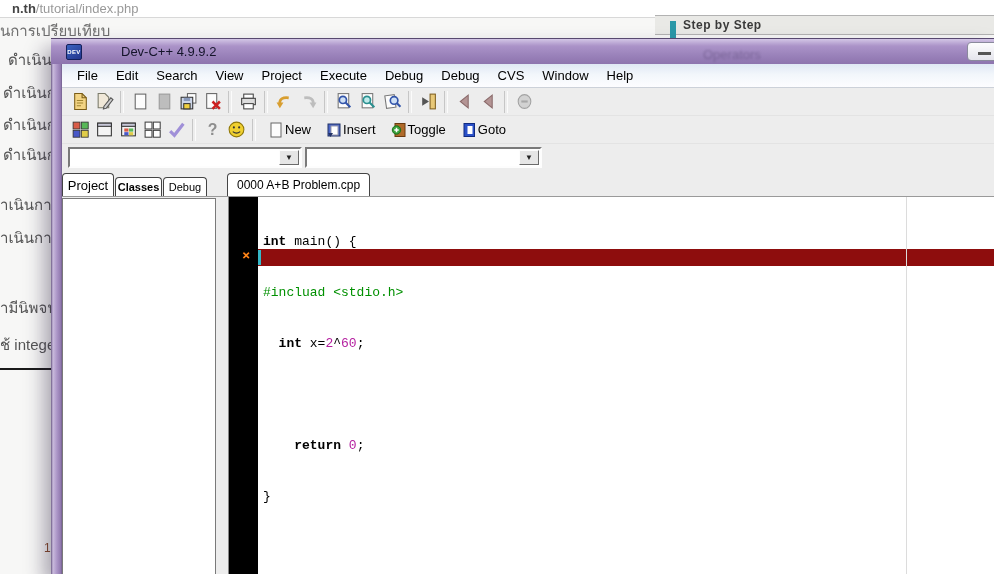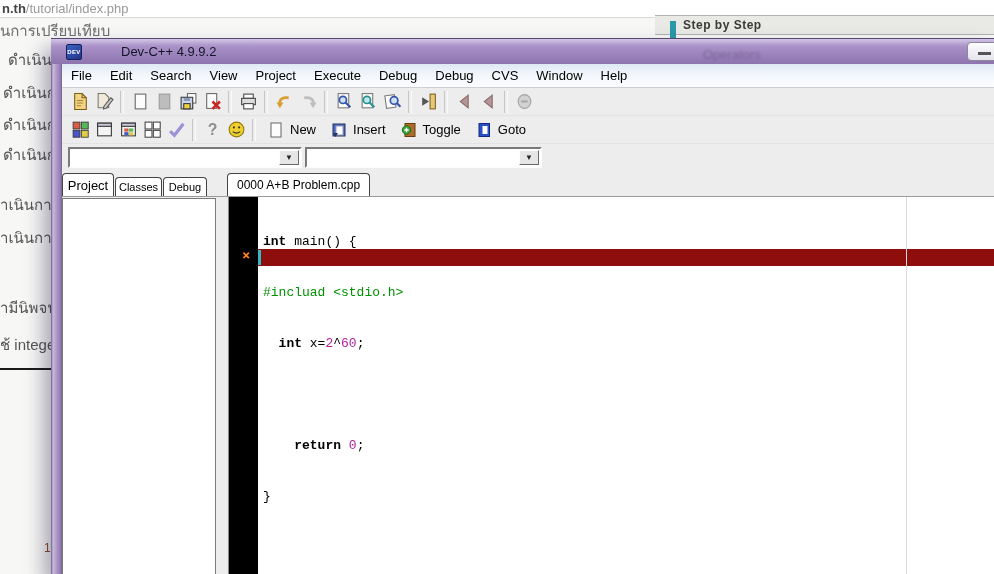--- a/index.html
+++ b/index.html
@@ -1,20 +1,20 @@
 <!DOCTYPE html>
 <html><head>
 <meta charset="utf-8">
 <style>
   html,body{margin:0;padding:0;background:#ffffff;font-family:"Liberation Sans",sans-serif;}
   #stage{position:relative;width:994px;height:574px;overflow:hidden;background:#fff;}
 
   
   .page-top{position:absolute;left:0;top:0;width:994px;height:17px;background:#fff;z-index:0;}
-  .url-line{position:absolute;left:2px;top:1px;font-size:13px;color:#999;z-index:1;white-space:nowrap;}
+  .url-line{position:absolute;left:12px;top:1px;font-size:13px;color:#999;z-index:1;white-space:nowrap;}
   .url-line .url-b{color:#444;font-weight:bold;}
   .page-rule{position:absolute;left:0;top:17px;width:994px;height:1px;background:#d8d8d8;z-index:0;}
   .page-body{position:absolute;left:0;top:18px;width:994px;height:556px;background:#f7f7f6;z-index:0;}
   .th-heading{position:absolute;left:0;top:19px;font-size:15px;color:#6f6f6f;z-index:1;white-space:nowrap;}
   .th-item{position:absolute;font-size:15px;color:#555;z-index:1;white-space:nowrap;}
   .page-black-line{position:absolute;left:0;top:368px;width:53px;height:2px;background:#1a1a1a;z-index:1;}
   .page-footnote{position:absolute;left:44px;top:541px;font-size:12px;color:#8a4a2a;z-index:1;}
 
   
   .step-bar{position:absolute;left:655px;top:15px;width:339px;height:18px;background:#e9e9e6;border-top:1px solid #b2b2b2;border-bottom:1px solid #b2b2b2;z-index:1;}
@@ -33,42 +33,42 @@
        background:linear-gradient(145deg,#3a62c0,#23368c);display:flex;align-items:center;justify-content:center;
        color:#fff;font-size:6px;font-weight:bold;letter-spacing:.4px;border:1px solid #15205a;box-sizing:border-box;}
   .title-text{position:absolute;left:37px;top:5px;font-size:13px;color:#14142a;white-space:nowrap;margin-left:33px;}
   .watermark{position:absolute;left:652px;top:8px;font-size:13px;color:#4a3a66;opacity:.38;filter:blur(1px);white-space:nowrap;}
   .min-btn{position:absolute;left:916px;top:3px;width:44px;height:19px;border-radius:4px;
        background:linear-gradient(180deg,#fdfdfe,#e4e4ec);border:1px solid #8a8a9c;box-sizing:border-box;}
   .min-btn .dash{position:absolute;left:10px;top:9px;width:13px;height:3px;background:#555;}
 
   .menubar{position:absolute;left:11px;top:26px;right:0;height:24px;
        background:linear-gradient(180deg,#dfe8f4 0%,#f2f6fb 45%,#fdfdff 100%);
-       border-bottom:1px solid #ccd1d9;box-sizing:border-box;display:flex;align-items:center;padding-left:0;}
+       border-bottom:1px solid #ccd1d9;box-sizing:border-box;display:flex;align-items:center;padding-left:6px;}
   .menu-item{font-size:13px;color:#000;padding:2px 9px;white-space:nowrap;}
 
   .tbar{position:absolute;left:11px;right:0;height:28px;background:#ededed;border-bottom:1px solid #e3e3e3;
        display:flex;align-items:center;padding-left:6px;box-sizing:border-box;}
   .tbar1{top:50px;} .tbar2{top:78px;}
   .ticon{width:24px;height:24px;display:flex;align-items:center;justify-content:center;flex:0 0 auto;}
   .tsep{width:2px;height:22px;border-left:1px solid #c6c6c6;border-right:1px solid #fbfbfb;margin:0 4px;flex:0 0 auto;}
-  .tbtn{display:flex;align-items:center;gap:5px;padding:1px 7px;font-size:13px;color:#000;flex:0 0 auto;}
+  .tbtn{display:flex;align-items:center;padding:1px 7px;font-size:13px;color:#000;flex:0 0 auto;}
 
   .comborow{position:absolute;left:11px;top:106px;right:0;height:28px;background:#ededed;}
   .combo{position:absolute;top:3px;height:21px;background:#fff;border:2px solid;border-color:#7a7a7a #fdfdfd #fdfdfd #7a7a7a;box-sizing:border-box;}
   .combo1{left:6px;width:234px;} .combo2{left:243px;width:237px;}
   .combo-btn{position:absolute;right:1px;top:1px;bottom:1px;width:18px;background:#e6e6e6;
        border:1px solid;border-color:#fdfdfd #6a6a6a #6a6a6a #fdfdfd;display:flex;align-items:center;justify-content:center;
        font-size:8px;color:#222;}
 
   .tabrow{position:absolute;left:11px;top:134px;right:0;height:24px;background:#ededed;}
   .ltab{position:absolute;background:#fff;border:1px solid #444;border-bottom:none;border-radius:4px 4px 0 0;
        box-sizing:border-box;display:flex;align-items:center;justify-content:center;color:#000;}
   .ltab-project{left:0px;top:1px;width:52px;height:23px;font-size:13px;}
-  .ltab-classes{left:53px;top:5px;width:47px;height:19px;font-size:11px;}
+  .ltab-classes{left:53px;top:5px;width:47px;height:19px;font-size:11px;font-weight:bold;}
   .ltab-debug{left:101px;top:5px;width:44px;height:19px;font-size:11px;}
   .ftab{position:absolute;left:165px;top:1px;height:23px;padding:8px 9px;background:#fff;border:1px solid #444;border-bottom:none;
        border-radius:4px 4px 0 0;box-sizing:border-box;display:flex;align-items:center;font-size:12px;color:#000;}
 
   .mainarea{position:absolute;left:11px;top:158px;right:0;bottom:0;background:#ededed;border-top:1px solid #9a9a9a;box-sizing:border-box;}
   .proj-panel{position:absolute;left:0px;top:1px;width:154px;bottom:0;background:#fff;border:1px solid #7a7a7a;border-bottom:none;box-sizing:border-box;}
   .gutter{position:absolute;left:166px;top:0px;width:30px;bottom:0;background:#000;border-left:1px solid #888;box-sizing:border-box;}
   .err-marker{position:absolute;left:13px;top:53px;font-size:10px;font-weight:bold;color:#ff8c1a;text-shadow:0 0 1px #b03000;}
   .code-area{position:absolute;left:196px;top:0px;right:0;bottom:0;background:#fff;}
   .margin-line{position:absolute;left:648px;top:0;bottom:0;width:1px;background:#dcdcdc;}

